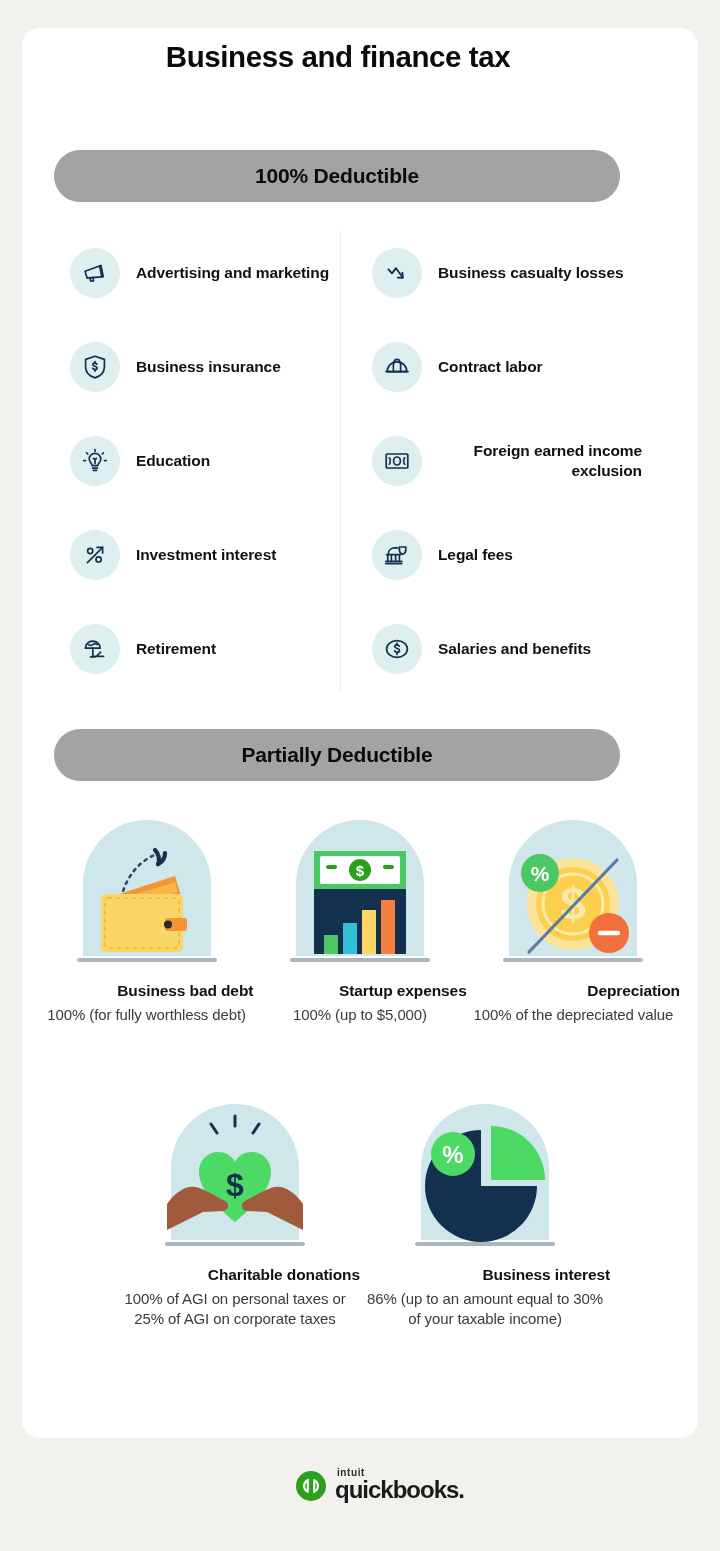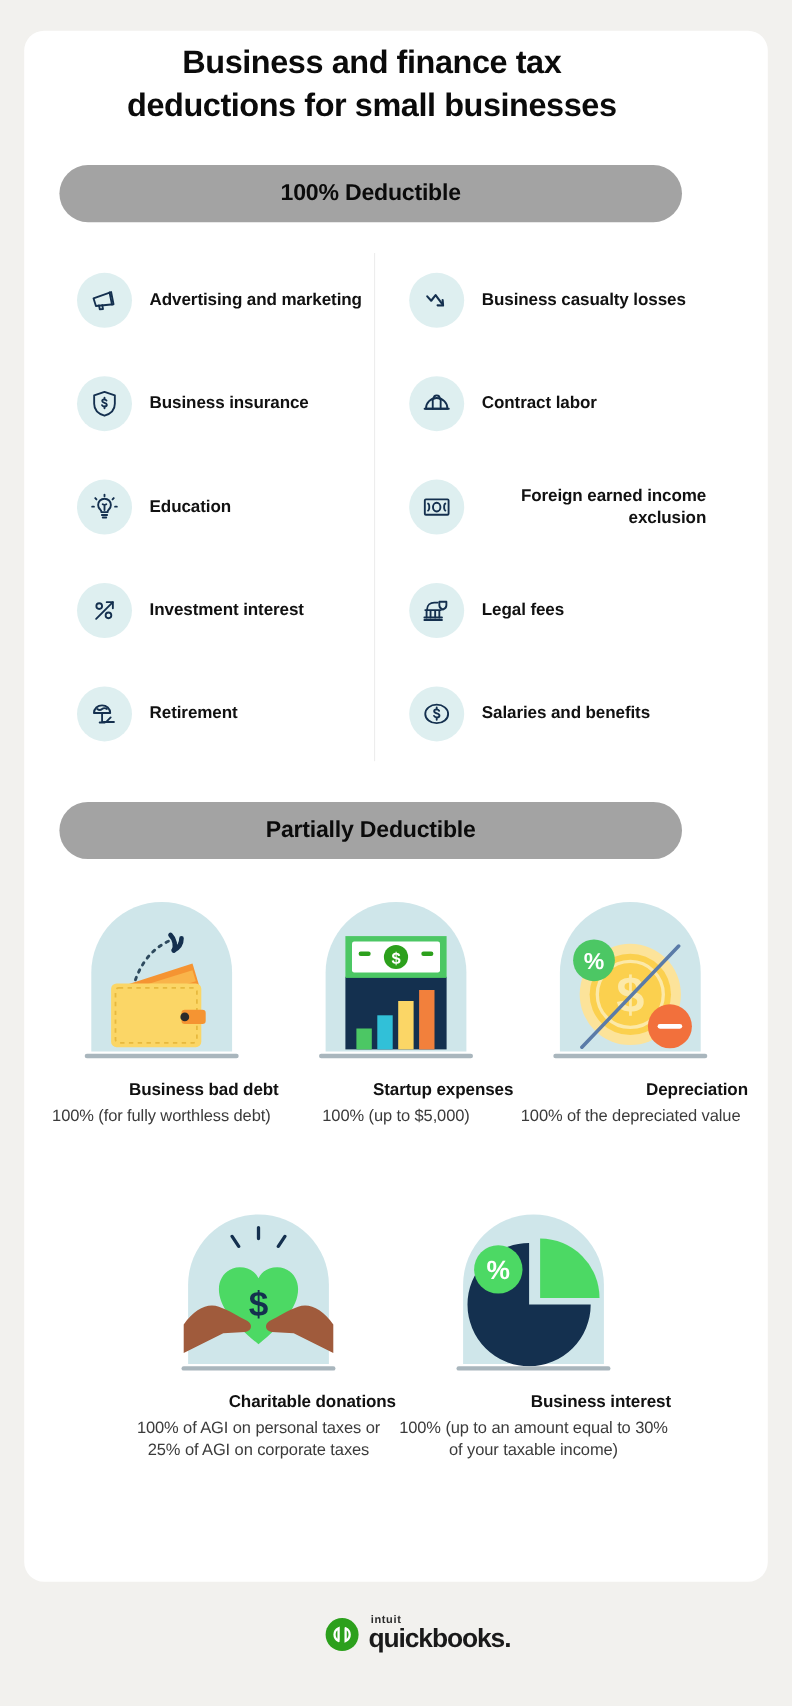--- a/index.html
+++ b/index.html
@@ -114,21 +114,20 @@
   }
 </style>
 </head>
 <body>
 
 <div class="page">
   <div class="card"></div>
 
   <div class="title">
     <span>Business and finance tax</span><br>
-    <span>deductions for small businesses</span>
   </div>
 
   <div class="banner" id="banner-100">
     <span>100% Deductible</span>
   </div>
 
   <div class="list-wrap">
     <div class="divider"></div>
 
     <div class="col col-left">
@@ -343,21 +342,21 @@
         <div class="arch"></div>
         <svg width="152" height="148" viewBox="0 0 152 148" style="position:absolute;left:0;top:0">
           <path d="M72 82 L72 26 A56 56 0 1 0 128 82 Z" fill="#14304F"></path>
           <path d="M82 76 L82 22 A54 54 0 0 1 136 76 Z" fill="#4CD964"></path>
           <circle cx="44" cy="50" r="22" fill="#4CD964"></circle>
           <text x="44" y="59" text-anchor="middle" font-family="Liberation Sans, sans-serif" font-size="24" font-weight="bold" fill="#FFFFFF">%</text>
         </svg>
         <div class="ground"></div>
       </div>
       <div class="pd-title">Business interest</div>
-      <div class="pd-desc">100% (up to an amount equal to 30% of your taxable income)</div>
+      <div class="pd-desc">86% (up to an amount equal to 30% of your taxable income)</div>
     </div>
   </div>
 
   <div class="footer">
     <span class="qb-mark">
       <svg width="20" height="20" viewBox="0 0 20 20" fill="none" stroke="#FFFFFF" stroke-width="2.1" stroke-linecap="round">
         <path d="M13.2 4.2 a6.4 6.4 0 0 1 0 11.6 V5.4"></path>
         <path d="M6.8 15.8 a6.4 6.4 0 0 1 0-11.6 V14.6"></path>
       </svg>
     </span>

